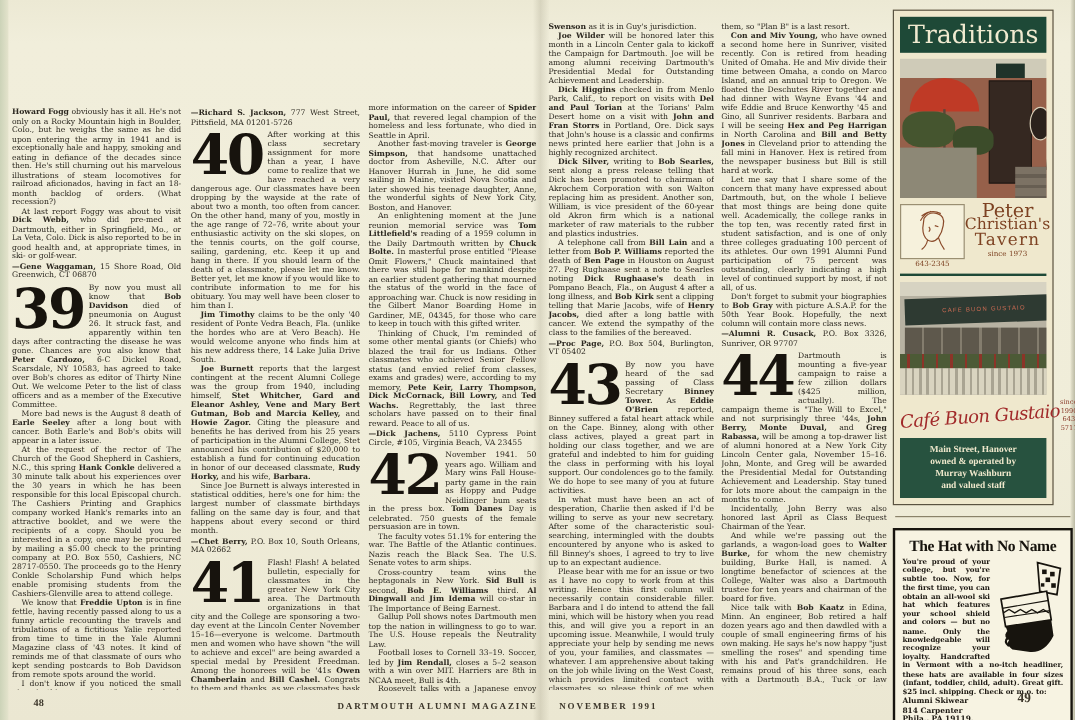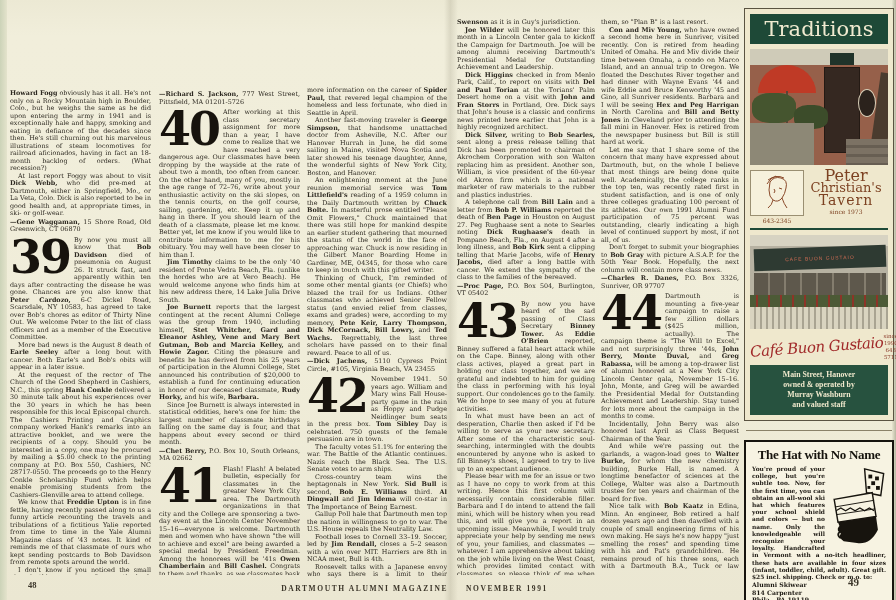--- a/index.html
+++ b/index.html
@@ -27,21 +27,21 @@
   #col4{left:457px;top:19px;width:138px;height:556px;}
   #col5{left:601px;top:19px;width:138px;height:552px;}
   
   .footer{position:absolute;font-family:"Liberation Serif",serif;color:#3c362a;font-weight:bold;}
   #pn48{left:28px;top:580px;font-size:8.5px;}
   #pn49{left:848px;top:576px;font-size:11px;}
   #foot-mag{left:210px;top:584px;width:238px;text-align:right;font-size:7.5px;letter-spacing:1.6px;}
   #foot-date{left:466px;top:584px;font-size:7.5px;letter-spacing:1.6px;}
   
   .ads{position:absolute;left:744px;top:8px;width:150px;}
-  .trad-panel{border:1px solid #5a5341;background:#efe8cd;padding:5px;box-sizing:border-box;width:150px;}
+  .trad-panel{border:1px solid #5a5341;background:#efe8cd;padding:5px;box-sizing:border-box;width:134px;}
   .trad-header{background:#1e4937;height:30px;display:flex;align-items:center;justify-content:center;}
   .trad-header span{color:#f0ead0;font-size:21px;font-family:"DejaVu Serif",serif;}
   .photo{position:relative;overflow:hidden;margin-top:5px;}
   #photo-tavern{height:116px;background:linear-gradient(180deg,#cfcbb8 0 14%,#96604a 14% 100%);}
   .pt-door{position:absolute;left:74px;top:18px;width:34px;height:84px;background:#352821;border:1px solid #241a14;}
   .pt-sign{position:absolute;left:80px;top:4px;width:24px;height:12px;background:#20332a;}
   .pt-oval{position:absolute;left:108px;top:40px;width:16px;height:26px;background:#2b221c;border-radius:50%;border:1px solid #d8cfb8;}
   .pt-umbrella{position:absolute;left:8px;top:16px;width:58px;height:28px;background:#bf3a26;
                border-radius:50% 50% 0 0/100% 100% 0 0;}
   .pt-pole{position:absolute;left:36px;top:42px;width:2px;height:40px;background:#5a4638;}
@@ -116,24 +116,24 @@
     <p class="noindent gap"><span class="dropnum">41</span><span>Flash! Flash! A belated bulletin, especially for classmates in the greater New York City area. The Dartmouth organizations in that city and the College are sponsoring a two-day event at the Lincoln Center November 15–16—everyone is welcome. Dartmouth men and women who have shown "the will to achieve and excel" are being awarded a special medal by President Freedman. Among the honorees will be '41s <b>Owen Chamberlain</b> and <b>Bill Cashel.</b> Congrats to them and thanks, as we classmates bask in their reflected glory.</span></p>
 
   </div>
 
   <div class="col" id="col3">
     <p class="noindent">more information on the career of <b>Spider Paul,</b> that revered legal champion of the homeless and less fortunate, who died in Seattle in April.</p>
     <p>Another fast-moving traveler is <b>George Simpson,</b> that handsome unattached doctor from Asheville, N.C. After our Hanover Hurrah in June, he did some sailing in Maine, visited Nova Scotia and later showed his teenage daughter, Anne, the wonderful sights of New York City, Boston, and Hanover.</p>
     <p>An enlightening moment at the June reunion memorial service was <b>Tom Littlefield's</b> reading of a 1959 column in the Daily Dartmouth written by <b>Chuck Bolte.</b> In masterful prose entitled "Please Omit Flowers," Chuck maintained that there was still hope for mankind despite an earlier student gathering that mourned the status of the world in the face of approaching war. Chuck is now residing in the Gilbert Manor Boarding Home in Gardiner, ME, 04345, for those who care to keep in touch with this gifted writer.</p>
     <p>Thinking of Chuck, I'm reminded of some other mental giants (or Chiefs) who blazed the trail for us Indians. Other classmates who achieved Senior Fellow status (and envied relief from classes, exams and grades) were, according to my memory, <b>Pete Keir, Larry Thompson, Dick McCornack, Bill Lowry,</b> and <b>Ted Wachs.</b> Regrettably, the last three scholars have passed on to their final reward. Peace to all of us.</p>
     <p class="sign"><b>—Dick Jachens,</b> 5110 Cypress Point Circle, #105, Virginia Beach, VA 23455</p>
-    <p class="noindent gap"><span class="dropnum">42</span><span>November 1941. 50 years ago. William and Mary wins Fall House-party game in the rain as Hoppy and Pudge Neidlinger bum seats in the press box. <b>Tom Sibley</b> Day is celebrated. 750 guests of the female persuasion are in town.</span></p>
+    <p class="noindent gap"><span class="dropnum">42</span><span>November 1941. 50 years ago. William and Mary wins Fall House-party game in the rain as Hoppy and Pudge Neidlinger bum seats in the press box. <b>Tom Danes</b> Day is celebrated. 750 guests of the female persuasion are in town.</span></p>
     <p>The faculty votes 51.1% for entering the war. The Battle of the Atlantic continues. Nazis reach the Black Sea. The U.S. Senate votes to arm ships.</p>
     <p>Cross-country team wins the heptagonals in New York. <b>Sid Bull</b> is second, <b>Bob E. Williams</b> third. <b>Al Dingwall</b> and <b>Jim Idema</b> will co-star in The Importance of Being Earnest.</p>
-    <p>Gallup Poll hale that Dartmouth men top the nation in willingness to go to war. The U.S. House repeals the Neutrality Law.</p>
+    <p>Gallup Poll shows notes Dartmouth men top the nation in willingness to go to war. The U.S. House repeals the Neutrality Law.</p>
     <p>Football loses to Cornell 33–19. Soccer, led by <b>Jim Rendall,</b> closes a 5–2 season with a win over MIT. Harriers are 8th in NCAA meet, Bull is 4th.</p>
     <p>Roosevelt talks with a Japanese envoy who says there is a limit to their conciliatory attitude. Thieves hit six fraternities for $250. Football loses to Georgia in finale, 35–0.  with 67 out of 90 ties for first in The Dartmouth's football picking contest.</p>
 
   </div>
 
   <div class="col" id="col4">
     <p class="noindent"><b>Swenson</b> as it is in Guy's jurisdiction.</p>
     <p><b>Joe Wilder</b> will be honored later this month in a Lincoln Center gala to kickoff the Campaign for Dartmouth. Joe will be among alumni receiving Dartmouth's Presidential Medal for Outstanding Achievement and Leadership.</p>
     <p><b>Dick Higgins</b> checked in from Menlo Park, Calif., to report on visits with <b>Del and Paul Torian</b> at the Torians' Palm Desert home on a visit with <b>John and Fran Storrs</b> in Portland, Ore. Dick says that John's house is a classic and confirms news printed here earlier that John is a highly recognized architect.</p>
     <p><b>Dick Silver,</b> writing to <b>Bob Searles,</b> sent along a press release telling that Dick has been promoted to chairman of Akrochem Corporation with son Walton replacing him as president. Another son, William, is vice president of the 60-year old Akron firm which is a national marketer of raw materials to the rubber and plastics industries.</p>
@@ -142,21 +142,21 @@
     <p class="noindent gap"><span class="dropnum">43</span><span>By now you have heard of the sad passing of Class Secretary <b>Binney Tower.</b> As <b>Eddie O'Brien</b> reported, Binney suffered a fatal heart attack while on the Cape. Binney, along with other class actives, played a great part in holding our class together, and we are grateful and indebted to him for guiding the class in performing with his loyal support. Our condolences go to the family. We do hope to see many of you at future activities.</span></p>
     <p>In what must have been an act of desperation, Charlie then asked if I'd be willing to serve as your new secretary. After some of the characteristic soul-searching, intermingled with the doubts encountered by anyone who is asked to fill Binney's shoes, I agreed to try to live up to an expectant audience.</p>
     <p>Please bear with me for an issue or two as I have no copy to work from at this writing. Hence this first column will necessarily contain considerable filler. Barbara and I do intend to attend the fall mini, which will be history when you read this, and will give you a report in an upcoming issue. Meanwhile, I would truly appreciate your help by sending me news of you, your families, and classmates — whatever. I am apprehensive about taking on the job while living on the West Coast, which provides limited contact with classmates, so please think of me when you see news we would like to hear, especially from those silent all-too-long. My "Plan A" consists of identifying Eddie O'Brien's successor and paying him a bounty in used and recycled green cards. If that fails, neither I nor my wife would want the good name of the class to have to do without</p>
   </div>
 
   <div class="col" id="col5">
     <p class="noindent">them, so "Plan B" is a last resort.</p>
     <p><b>Con and Miv Young,</b> who have owned a second home here in Sunriver, visited recently. Con is retired from heading United of Omaha. He and Miv divide their time between Omaha, a condo on Marco Island, and an annual trip to Oregon. We floated the Deschutes River together and had dinner with Wayne Evans '44 and wife Eddie and Bruce Kenworthy '45 and Gino, all Sunriver residents. Barbara and I will be seeing <b>Hex and Peg Harrigan</b> in North Carolina and <b>Bill and Betty Jones</b> in Cleveland prior to attending the fall mini in Hanover. Hex is retired from the newspaper business but Bill is still hard at work.</p>
     <p>Let me say that I share some of the concern that many have expressed about Dartmouth, but, on the whole I believe that most things are being done quite well. Academically, the college ranks in the top ten, was recently rated first in student satisfaction, and is one of only three colleges graduating 100 percent of its athletes. Our own 1991 Alumni Fund participation of 75 percent was outstanding, clearly indicating a high level of continued support by most, if not all, of us.</p>
     <p>Don't forget to submit your biographies to <b>Bob Gray</b> with picture A.S.A.P. for the 50th Year Book. Hopefully, the next column will contain more class news.</p>
-    <p class="sign"><b>—Charles R. Danes,</b> P.O. Box 3326, Sunriver, OR 97707</p>
+    <p class="sign"><b>—Alumni R. Cusack,</b> P.O. Box 3326, Sunriver, OR 97707</p>
     <p class="noindent gap"><span class="dropnum">44</span><span>Dartmouth is mounting a five-year campaign to raise a few zillion dollars ($425 million, actually). The campaign theme is "The Will to Excel," and not surprisingly three '44s, <b>John Berry, Monte Duval,</b> and <b>Greg Rabassa,</b> will be among a top-drawer list of alumni honored at a New York City Lincoln Center gala, November 15–16. John, Monte, and Greg will be awarded the Presidential Medal for Outstanding Achievement and Leadership. Stay tuned for lots more about the campaign in the months to come.</span></p>
     <p>Incidentally, John Berry was also honored last April as Class Bequest Chairman of the Year.</p>
     <p>And while we're passing out the garlands, a wagon-load goes to <b>Walter Burke,</b> for whom the new chemistry building, Burke Hall, is named. A longtime benefactor of sciences at the College, Walter was also a Dartmouth trustee for ten years and chairman of the board for five.</p>
     <p>Nice talk with <b>Bob Kaatz</b> in Edina, Minn. An engineer, Bob retired a half dozen years ago and then dawdled with a couple of small engineering firms of his own making. He says he's now happy "just smelling the roses" and spending time with his and Pat's grandchildren. He remains proud of his three sons, each with a Dartmouth B.A., Tuck or law degrees—but at this stage prefers his garden.</p>
 
   </div>
 
   <div class="ads">
 
     <div class="trad-panel">

